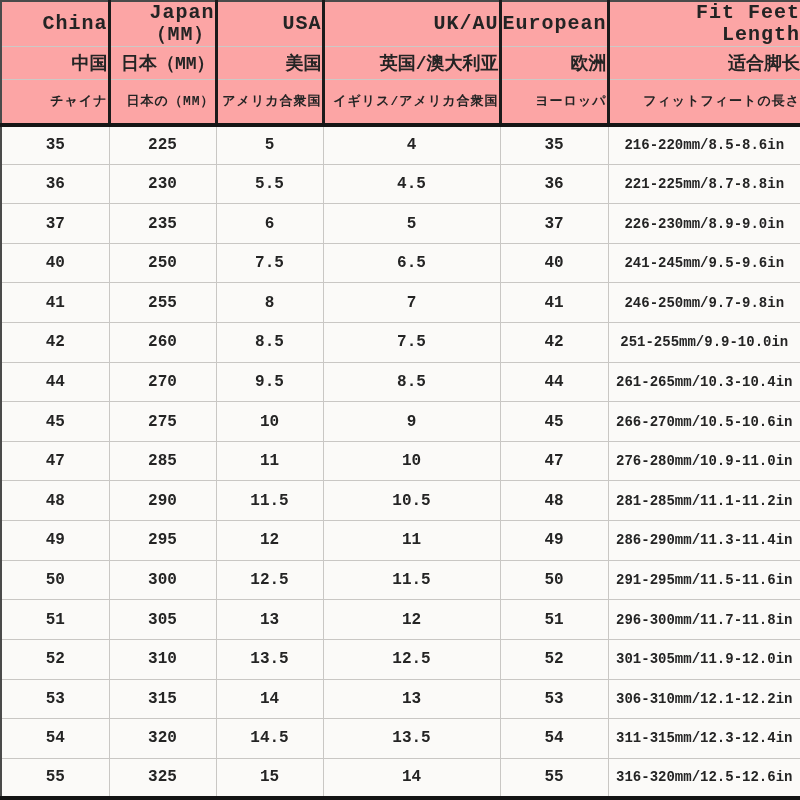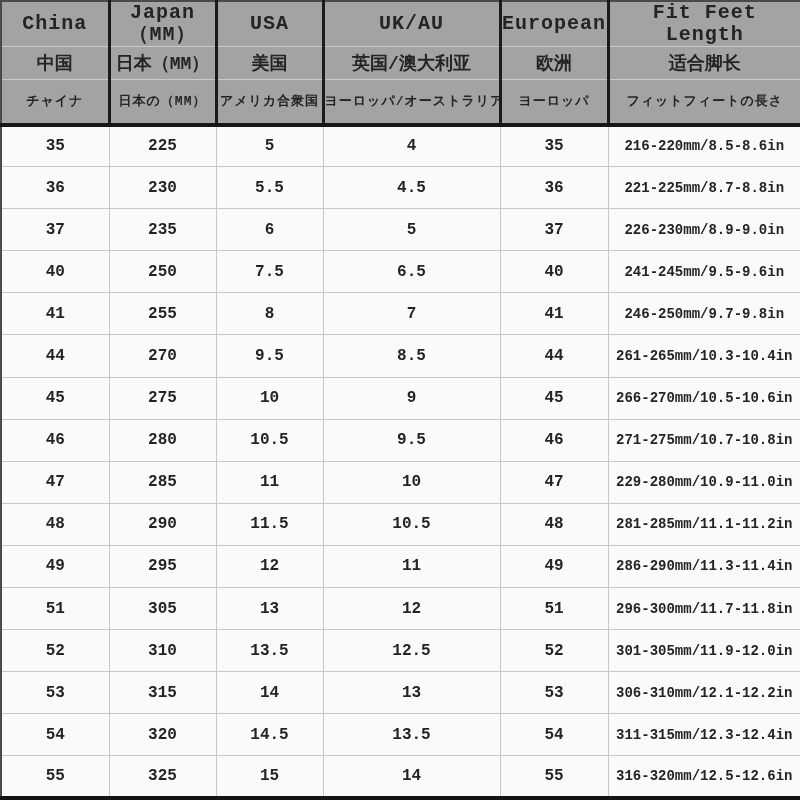--- a/index.html
+++ b/index.html
@@ -32,21 +32,22 @@
     vertical-align: middle;
     padding: 0;
     overflow: hidden;
     white-space: nowrap;
   }
 
   
   thead th {
     font-weight: bold;
     border-left: 3px solid #1b1b1b;
-    background: #a3a3a3;
+    background: #fca5a5;
+    text-align: right;
   }
   thead th:first-child { border-left: none; }
 
   tr.h-en { height: 43px; }
   tr.h-cn { height: 33px; }
   tr.h-jp { height: 45px; }
 
   tr.h-en th {
     font-size: 20px;
     letter-spacing: 1px;
@@ -103,21 +104,21 @@
       <th>日本（MM）</th>
       <th>美国</th>
       <th>英国/澳大利亚</th>
       <th>欧洲</th>
       <th>适合脚长</th>
     </tr>
     <tr class="h-jp">
       <th>チャイナ</th>
       <th>日本の（MM）</th>
       <th>アメリカ合衆国</th>
-      <th>ヨーロッパ/オーストラリア</th>
+      <th>イギリス/アメリカ合衆国</th>
       <th>ヨーロッパ</th>
       <th>フィットフィートの長さ</th>
     </tr>
   </thead>
   <tbody id="tbody">
       <tr>
         <td class="c0">35</td>
         <td class="c1">225</td>
         <td class="c2">5</td>
         <td class="c3">4</td>
@@ -150,68 +151,76 @@
       </tr>
       <tr>
         <td class="c0">41</td>
         <td class="c1">255</td>
         <td class="c2">8</td>
         <td class="c3">7</td>
         <td class="c4">41</td>
         <td class="c5">246-250mm/9.7-9.8in</td>
       </tr>
       <tr>
+        <td class="c0">42</td>
+        <td class="c1">260</td>
+        <td class="c2">8.5</td>
+        <td class="c3">7.5</td>
+        <td class="c4">42</td>
+        <td class="c5">251-255mm/9.9-10.0in</td>
+      </tr>
+      <tr>
         <td class="c0">44</td>
         <td class="c1">270</td>
         <td class="c2">9.5</td>
         <td class="c3">8.5</td>
         <td class="c4">44</td>
         <td class="c5">261-265mm/10.3-10.4in</td>
       </tr>
       <tr>
         <td class="c0">45</td>
         <td class="c1">275</td>
         <td class="c2">10</td>
         <td class="c3">9</td>
         <td class="c4">45</td>
         <td class="c5">266-270mm/10.5-10.6in</td>
       </tr>
       <tr>
-        <td class="c0">46</td>
-        <td class="c1">280</td>
-        <td class="c2">10.5</td>
-        <td class="c3">9.5</td>
-        <td class="c4">46</td>
-        <td class="c5">271-275mm/10.7-10.8in</td>
-      </tr>
-      <tr>
         <td class="c0">47</td>
         <td class="c1">285</td>
         <td class="c2">11</td>
         <td class="c3">10</td>
         <td class="c4">47</td>
-        <td class="c5">229-280mm/10.9-11.0in</td>
+        <td class="c5">276-280mm/10.9-11.0in</td>
       </tr>
       <tr>
         <td class="c0">48</td>
         <td class="c1">290</td>
         <td class="c2">11.5</td>
         <td class="c3">10.5</td>
         <td class="c4">48</td>
         <td class="c5">281-285mm/11.1-11.2in</td>
       </tr>
       <tr>
         <td class="c0">49</td>
         <td class="c1">295</td>
         <td class="c2">12</td>
         <td class="c3">11</td>
         <td class="c4">49</td>
         <td class="c5">286-290mm/11.3-11.4in</td>
       </tr>
       <tr>
+        <td class="c0">50</td>
+        <td class="c1">300</td>
+        <td class="c2">12.5</td>
+        <td class="c3">11.5</td>
+        <td class="c4">50</td>
+        <td class="c5">291-295mm/11.5-11.6in</td>
+      </tr>
+      <tr>
         <td class="c0">51</td>
         <td class="c1">305</td>
         <td class="c2">13</td>
         <td class="c3">12</td>
         <td class="c4">51</td>
         <td class="c5">296-300mm/11.7-11.8in</td>
       </tr>
       <tr>
         <td class="c0">52</td>
         <td class="c1">310</td>

